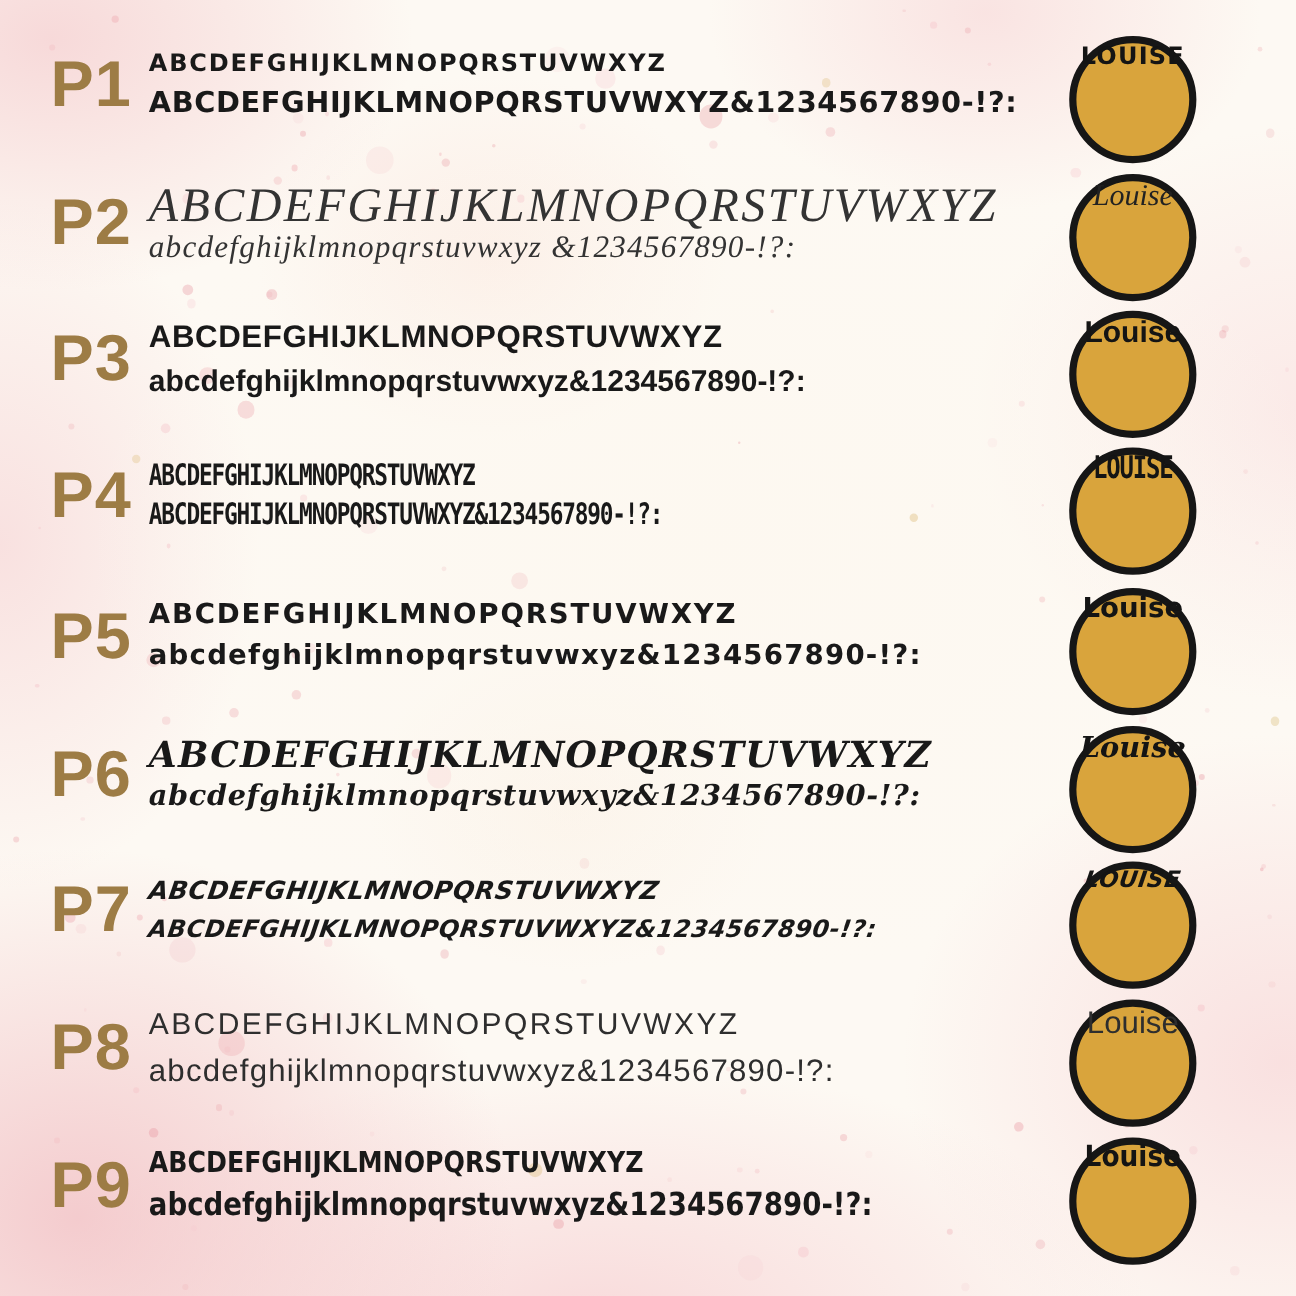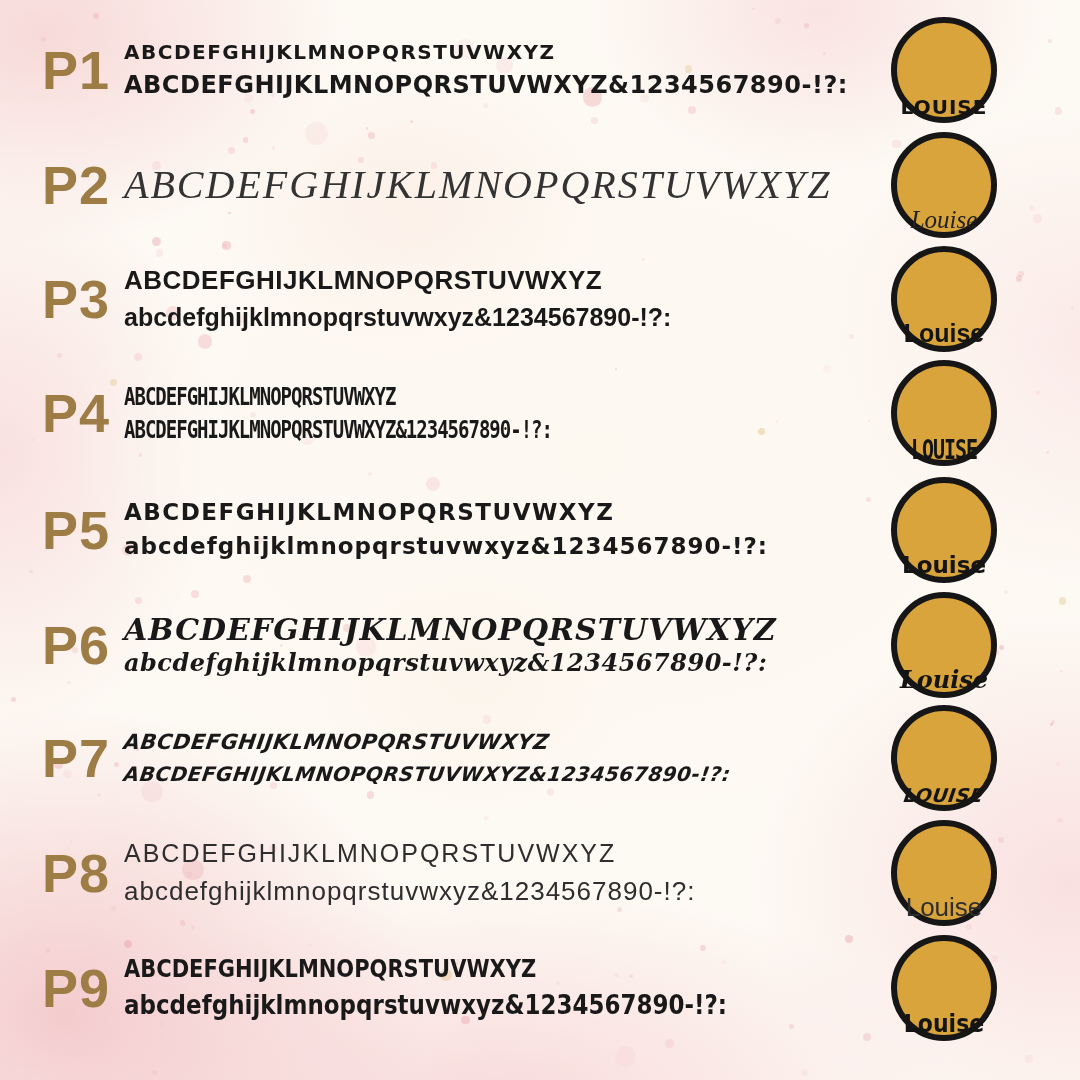--- a/index.html
+++ b/index.html
@@ -27,24 +27,24 @@
   .plabel{
     position:absolute;left:42px;top:0;transform:translateY(-50%);
     font-family:"Liberation Sans",sans-serif;font-weight:700;font-size:54px;
     color:var(--gold-label);letter-spacing:1px;
   }
   .lines{position:absolute;left:124px;top:0;transform:translateY(-50%);white-space:nowrap;}
   .l1,.l2{color:var(--ink);}
   .l2{margin-top:9px;}
 
   .badge{
-    position:absolute;left:891px;top:0;transform:translateY(-50%);
+    position:absolute;left:891px;top:13px;transform:translateY(-50%);
     width:94px;height:94px;border-radius:50%;
     background:var(--badge-fill);border:6px solid var(--badge-border);
-    display:flex;align-items:flex-end;justify-content:center;
+    display:flex;align-items:flex-start;justify-content:center;
   }
   .badge-text{display:inline-block;color:#141414;}
 
   
   .f-p1 .l1{font:700 20px/1.1 "DejaVu Sans",sans-serif;letter-spacing:1.5px;}
   .f-p1 .l2{font:700 24px/1.1 "DejaVu Sans",sans-serif;letter-spacing:0.5px;}
   .f-p1 .badge-text{font:700 20px/1 "DejaVu Sans",sans-serif;letter-spacing:1px;}
 
   .f-p2 .l1{font:italic 400 40px/1 "Liberation Serif",serif;letter-spacing:2px;color:#333;}
   .f-p2 .l2{font:italic 400 26px/1 "Liberation Serif",serif;letter-spacing:1px;color:#333;margin-top:2px;}
@@ -245,20 +245,21 @@
     </div>
     <div class="badge">
       <span class="badge-text">LOUISE</span>
     </div>
   </div>
 
   <div class="row f-p2" style="top: 185px;">
     <div class="plabel">P2</div>
     <div class="lines">
       <div class="l1">ABCDEFGHIJKLMNOPQRSTUVWXYZ</div>
+      <div class="l2">abcdefghijklmnopqrstuvwxyz &amp;1234567890-!?:</div>
     </div>
     <div class="badge">
       <span class="badge-text">Louise</span>
     </div>
   </div>
 
   <div class="row f-p3" style="top: 299px;">
     <div class="plabel">P3</div>
     <div class="lines">
       <div class="l1">ABCDEFGHIJKLMNOPQRSTUVWXYZ</div>

